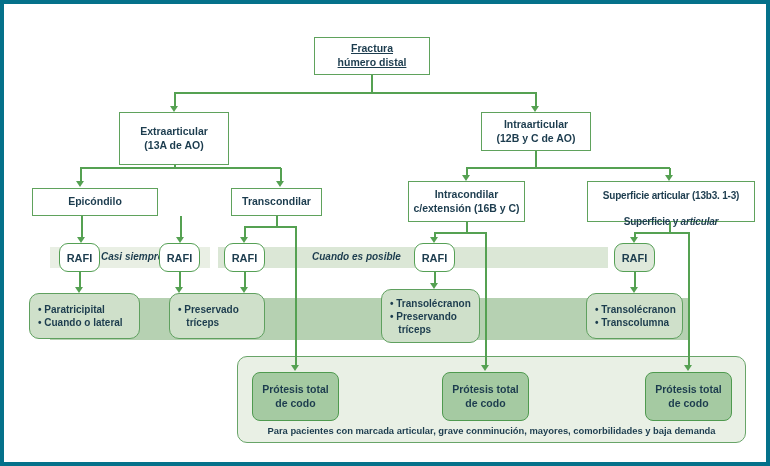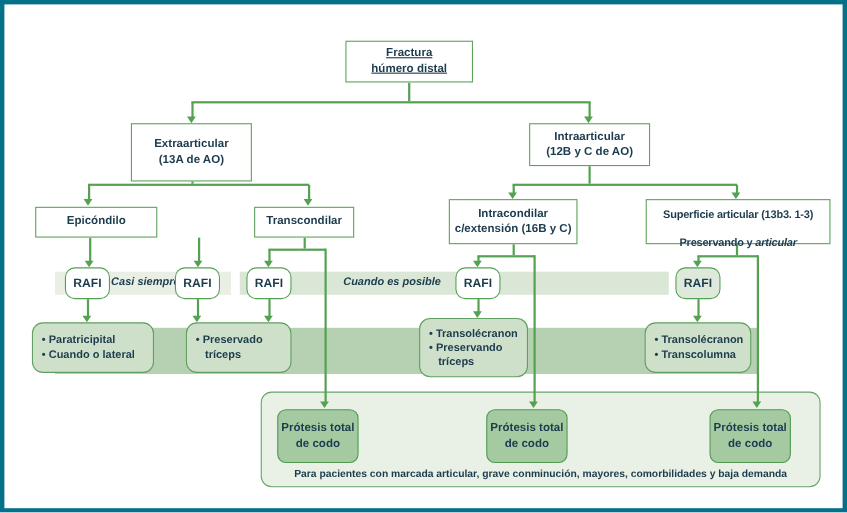--- a/index.html
+++ b/index.html
@@ -65,21 +65,21 @@
   .proto-wrap{
     position:absolute;
     box-sizing:border-box;
     border:1.2px solid #68a468;border-radius:10px;
     background:#e9f0e5;
     z-index:1;
   }
   .proto{
     position:absolute;
     box-sizing:border-box;
-    width:74px;height:49px;
+    width:87px;height:49px;
     border:1.5px solid #4f9a4f;border-radius:8px;
     background:#a5caa2;
     display:flex;align-items:center;justify-content:center;
     text-align:center;font-weight:bold;font-size:10.5px;line-height:1.3;
     white-space:pre-line;
     z-index:3;
   }
   .caption{
     position:absolute;z-index:2;
     font-weight:bold;font-size:9.4px;
@@ -166,32 +166,32 @@
 
   <div class="box" style="left:310px;top:33px;width:116px;height:38px;text-decoration:underline;">Fractura
 húmero distal</div>
 
   <div class="box" style="left:115px;top:108px;width:110px;height:53px;">Extraarticular
 (13A de AO)</div>
 
   <div class="box" style="left:477px;top:108px;width:110px;height:39px;">Intraarticular
 (12B y C de AO)</div>
 
-  <div class="box" style="left:28px;top:184px;width:111px;height:28px;">Epicóndilo</div>
+  <div class="box" style="left:28px;top:184px;width:126px;height:28px;">Epicóndilo</div>
 
 
   <div class="box" style="left:227px;top:184px;width:91px;height:28px;">Transcondilar</div>
 
   <div class="box" style="left:404px;top:177px;width:117px;height:41px;">Intracondilar
 c/extensión (16B y C)</div>
 
   <div class="box small-font" style="left:583px;top:177px;width:168px;height:41px;">
     <div>
       <span>Superficie articular (13b3. 1-3)</span><br>
-      <span>Preservando y </span><i>articular</i>
+      <span>Superficie y </span><i>articular</i>
     </div>
   </div>
 
   <div class="rafi" style="left:55px;top:239px;">RAFI</div>
   <div class="rafi" style="left:155px;top:239px;">RAFI</div>
   <div class="rafi" style="left:220px;top:239px;">RAFI</div>
   <div class="rafi" style="left:410px;top:239px;">RAFI</div>
   <div class="rafi tinted" style="left:610px;top:239px;">RAFI</div>
 
   <div class="annot" style="left:97px;top:247px;">Casi siempre</div>

